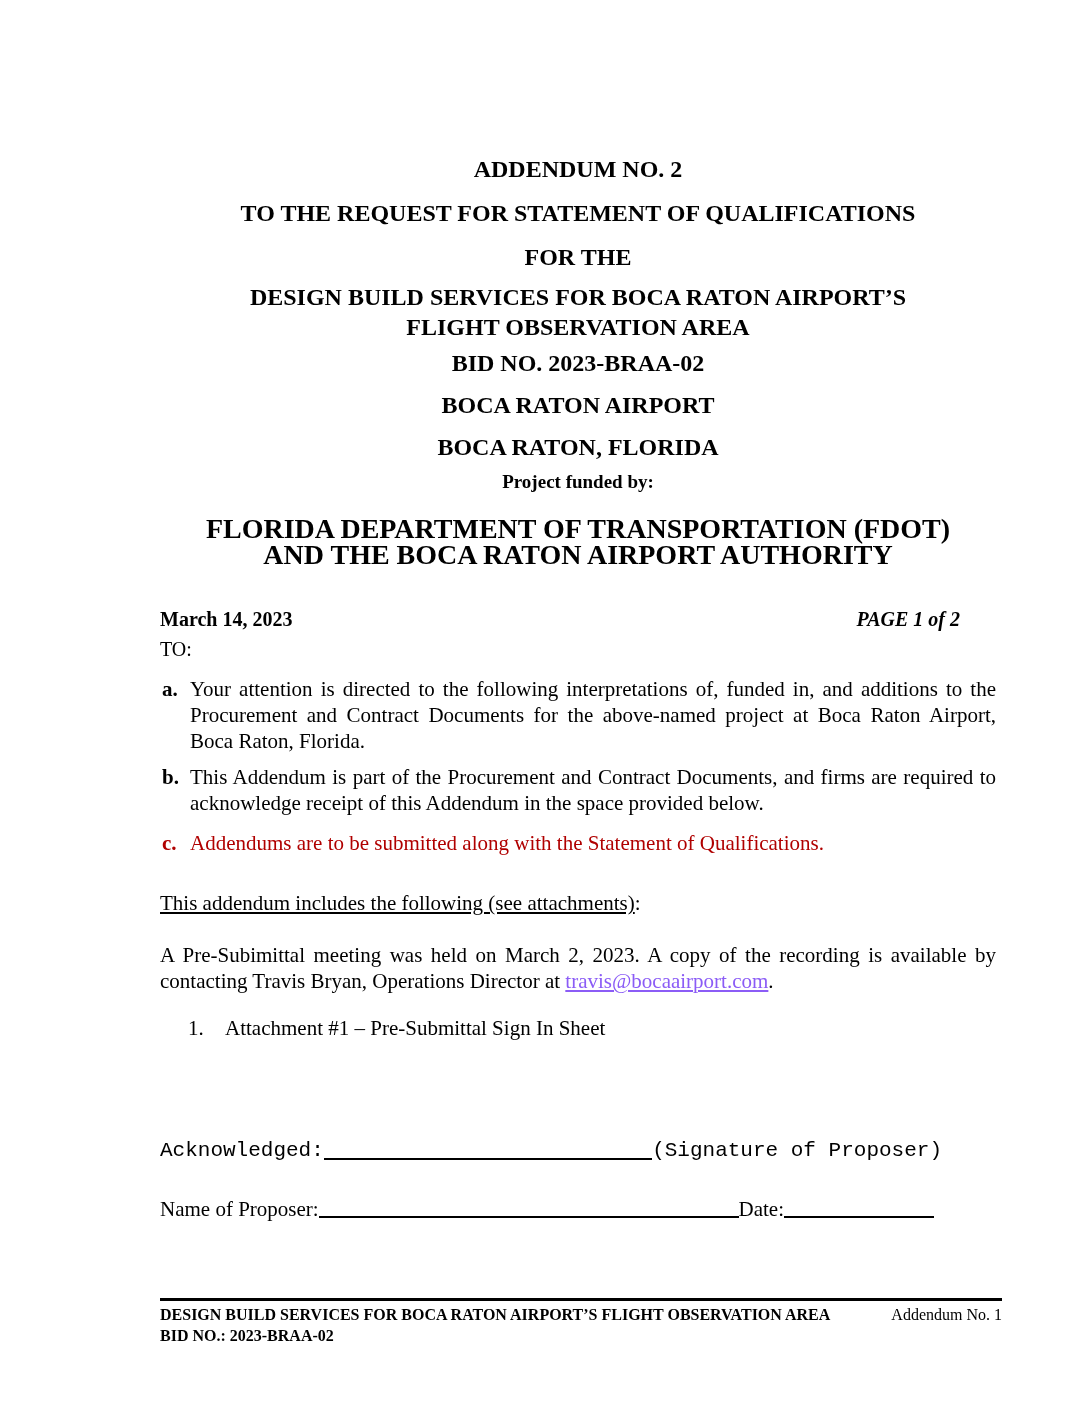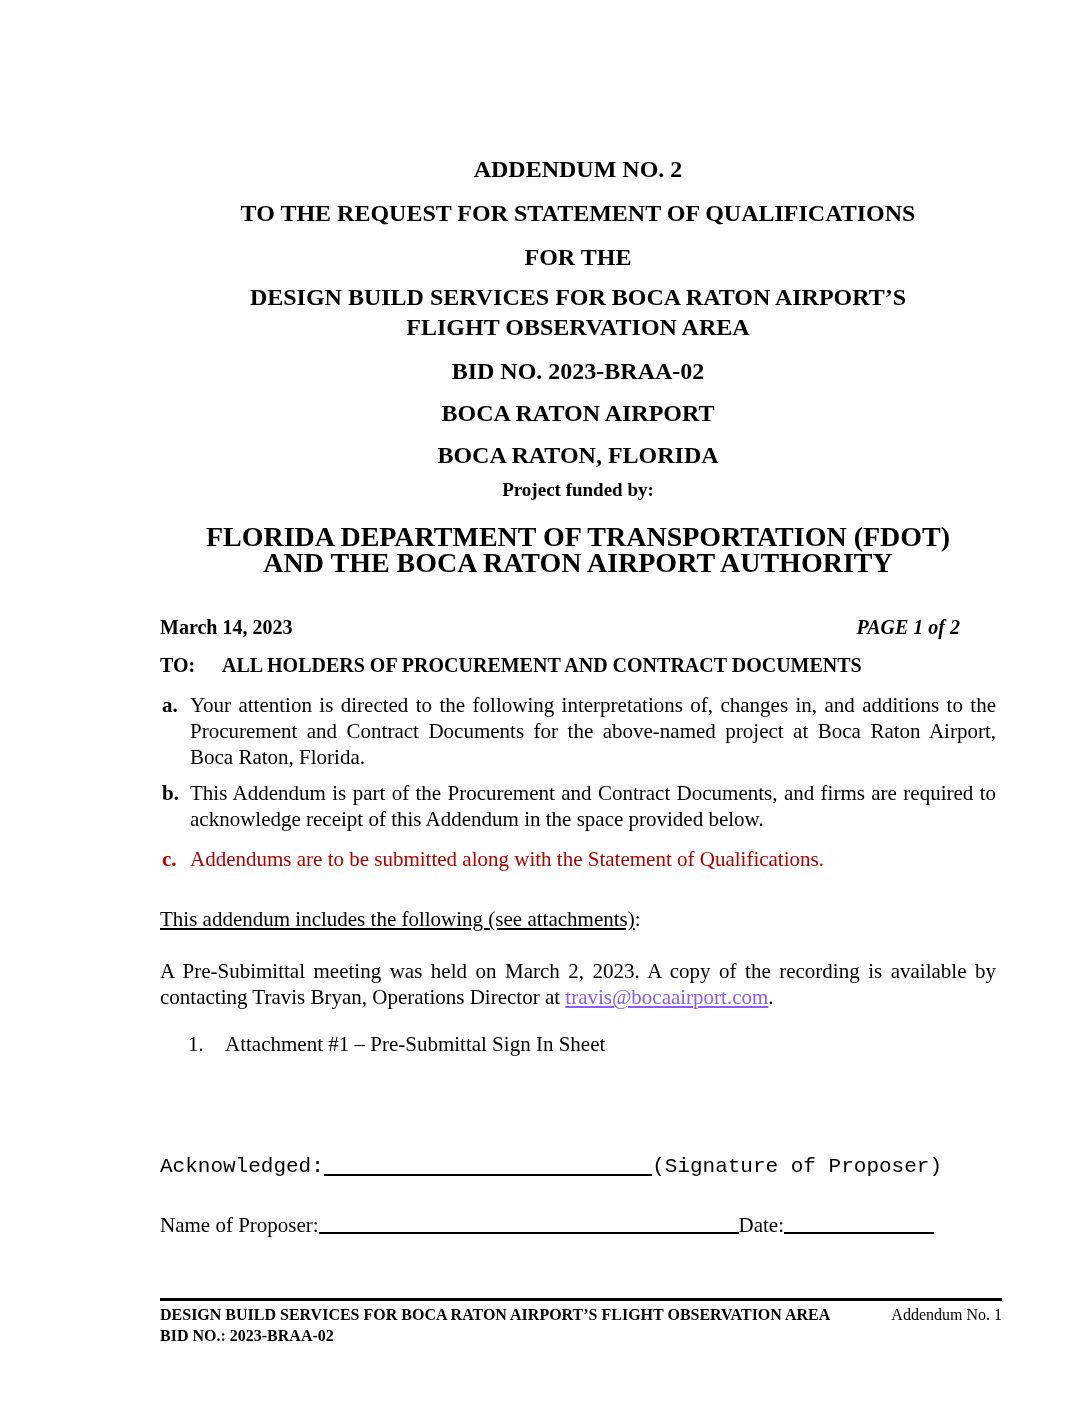--- a/index.html
+++ b/index.html
@@ -8,29 +8,29 @@
     font-family:"Liberation Serif","DejaVu Serif",serif;
     color:#000;
   }
   .content{position:absolute;left:160px;top:16px;width:836px;}
   .h{font-weight:bold;text-align:center;font-size:24px;line-height:30px;margin:0;}
   .pre{white-space:pre-line;}
   .t1{margin-top:138px;}
   .t2{margin-top:14px;}
   .t3{margin-top:14px;}
   .t4{margin-top:10px;}
-  .t5{margin-top:14px;}
+  .t5{margin-top:6px;}
   .t6{margin-top:12px;}
   .t7{margin-top:12px;}
   .funded{margin-top:8px;font-size:19px;line-height:24px;}
   .funder{margin-top:22px;font-size:28px;line-height:26px;}
   .meta-row{margin-top:38px;display:flex;justify-content:space-between;
     font-weight:bold;font-size:20px;line-height:26px;}
   .page-ind{margin-right:36px;font-style:italic;}
-  .to-row{margin-top:12px;display:flex;font-weight:bold;font-size:20px;line-height:26px;align-items:flex-end;}
+  .to-row{margin-top:4px;display:flex;font-weight:normal;font-size:20px;line-height:26px;align-items:flex-end;}
   .to-label{width:62px;flex:none;}
   .item{margin-top:14px;position:relative;padding-left:30px;
     font-size:21px;line-height:26px;text-align:justify;}
   .item-b{margin-top:10px;}
   .item-c{margin-top:14px;}
   .marker{position:absolute;left:2px;font-weight:bold;}
   .red-text{color:#B00000;}
   .inc-heading{margin-top:34px;font-size:21px;line-height:26px;}
   .u{text-decoration:underline;font-family:Liberation Serif, serif;}
   .para{margin-top:26px;font-size:21px;line-height:26px;text-align:justify;}
@@ -66,26 +66,25 @@
   <p class="h funder pre">FLORIDA DEPARTMENT OF TRANSPORTATION (FDOT)
 AND THE BOCA RATON AIRPORT AUTHORITY</p>
 
   <div class="meta-row">
     <span>March 14, 2023</span>
     <span class="page-ind">PAGE 1 of 2</span>
   </div>
 
   <div class="to-row">
     <span class="to-label">TO:</span>
-    <span>ALL HOLDERS OF PROCUREMENT AND CONTRACT DOCUMENTS</span>
   </div>
 
   <div class="item">
     <span class="marker">a.</span>
-    <span>Your attention is directed to the following interpretations of, changes in, and additions to the Procurement and Contract Documents for the above-named project at Boca Raton Airport, Boca Raton, Florida.</span>
+    <span>Your attention is directed to the following interpretations of, funded in, and additions to the Procurement and Contract Documents for the above-named project at Boca Raton Airport, Boca Raton, Florida.</span>
   </div>
 
   <div class="item item-b">
     <span class="marker">b.</span>
     <span>This Addendum is part of the Procurement and Contract Documents, and firms are required to acknowledge receipt of this Addendum in the space provided below.</span>
   </div>
 
   <div class="item item-c red-text">
     <span class="marker red-text">c.</span>
     <span class="red-text">Addendums are to be submitted along with the Statement of Qualifications.</span>

